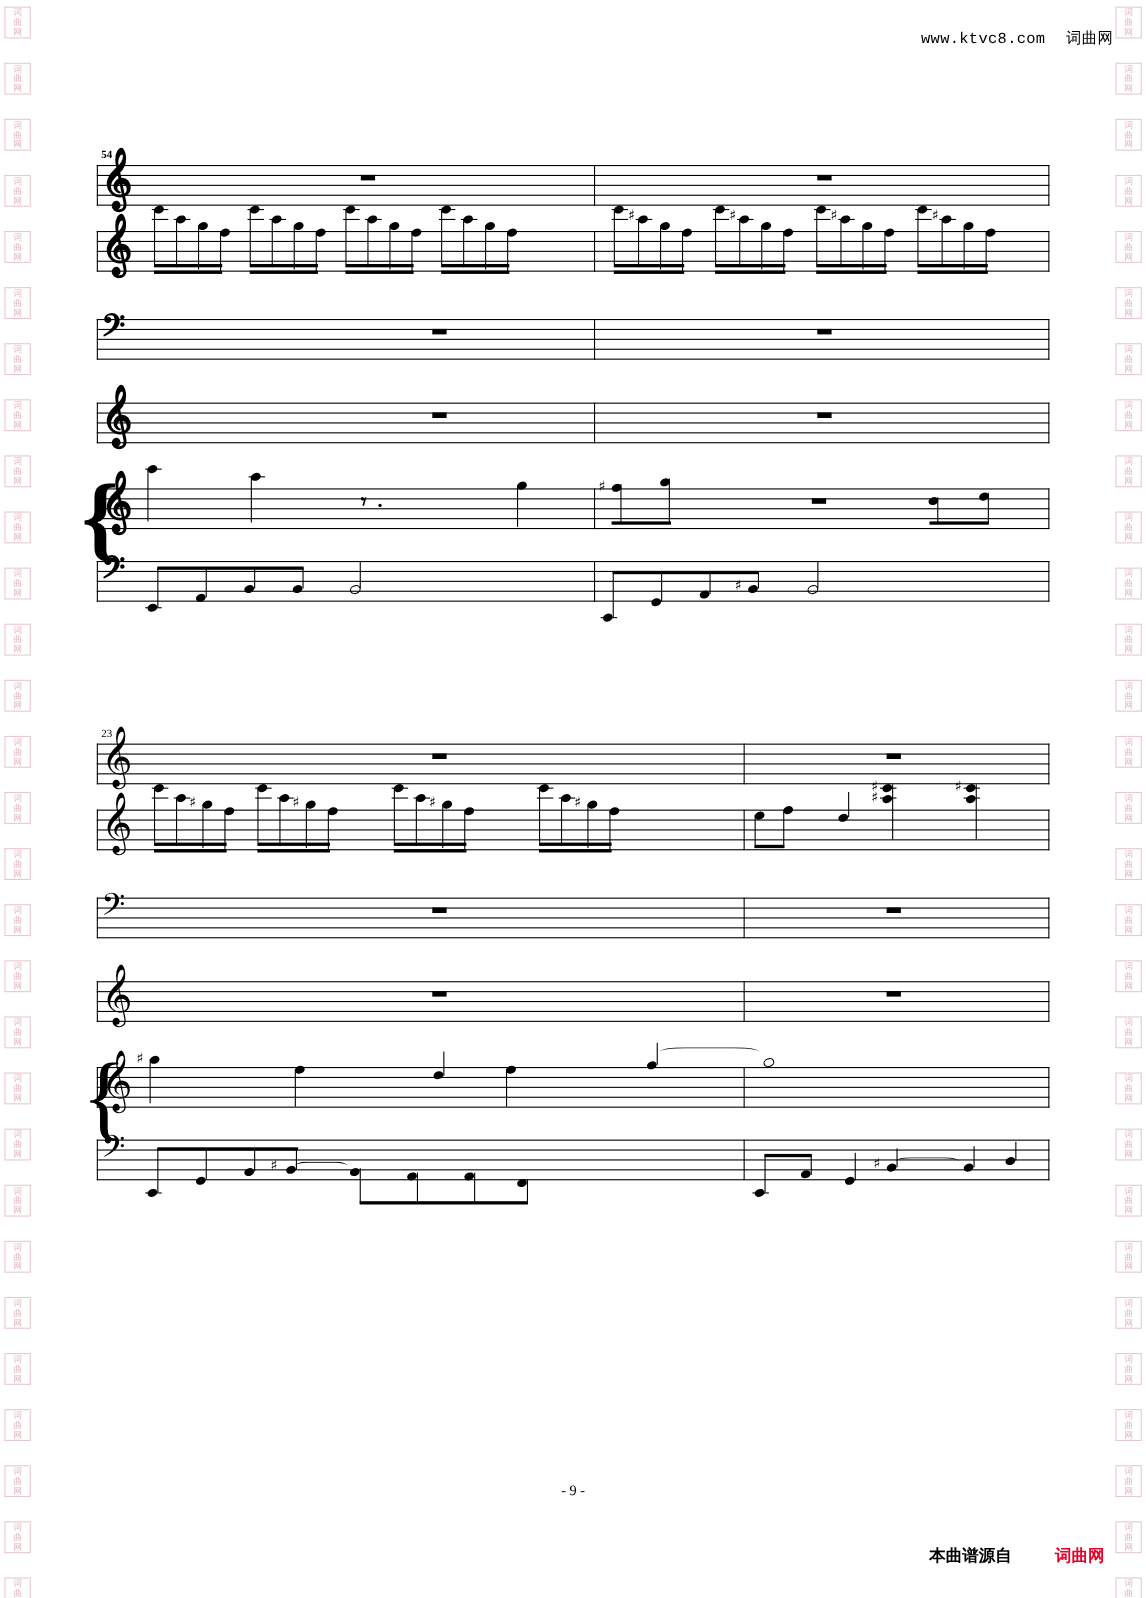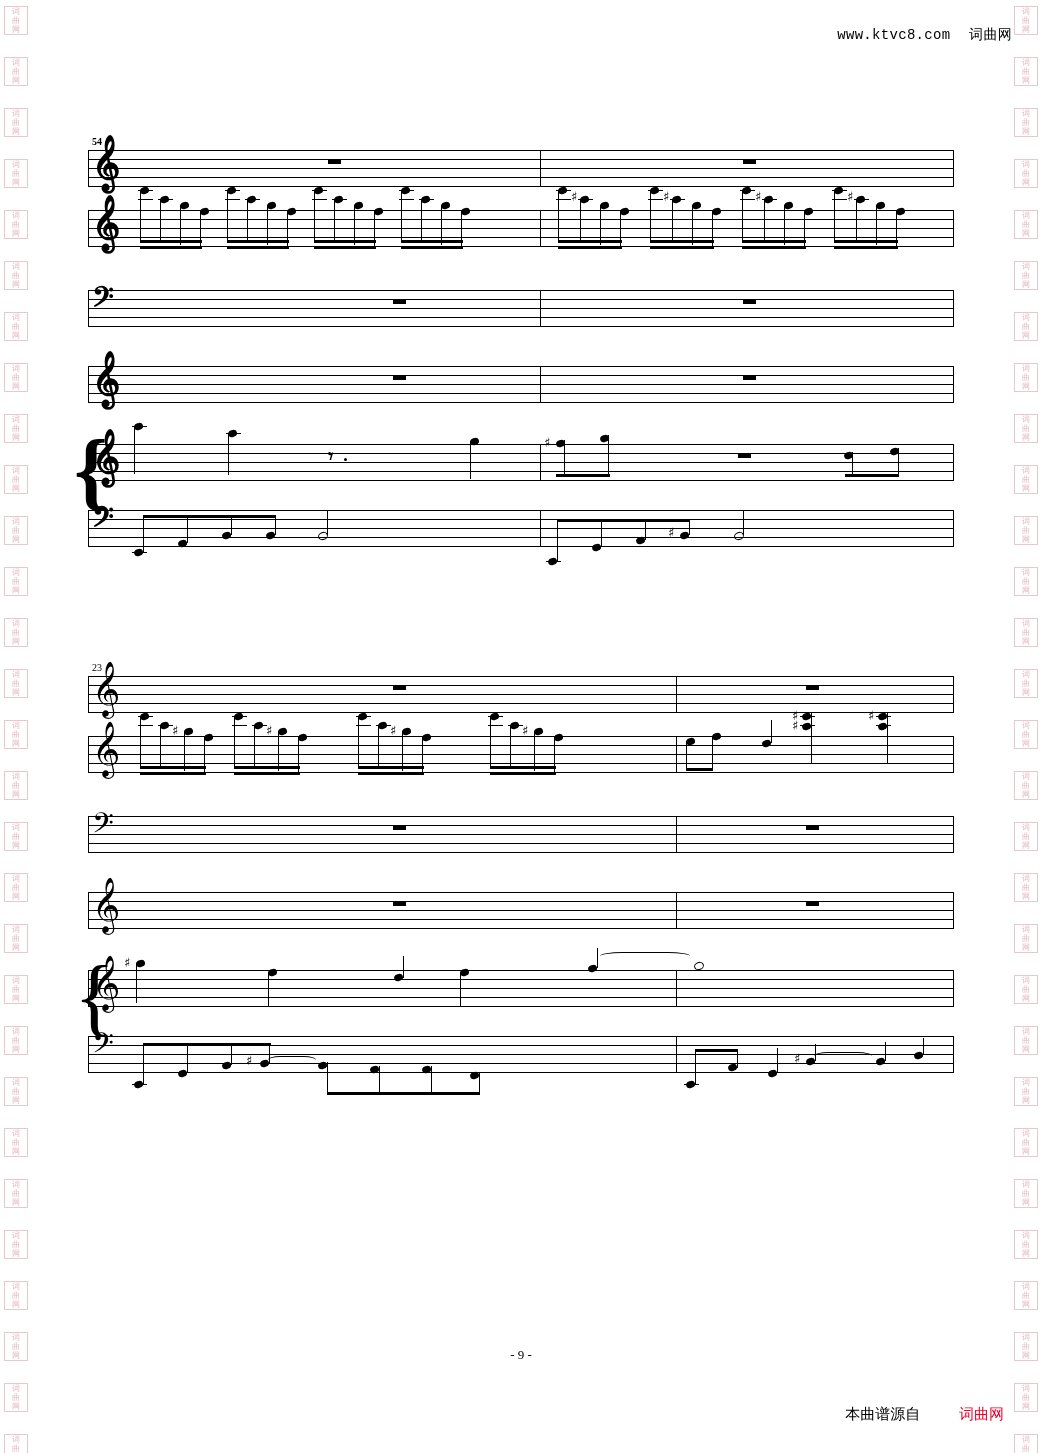--- a/index.html
+++ b/index.html
@@ -43,21 +43,21 @@
 
   
   .page-num {
     position:absolute; left:0; right:0; top:1347px;
     text-align:center; font-size:13px; color:#000;
     font-family:"Liberation Serif", serif;
   }
   .footer-note {
     position:absolute; right:38px; top:1405px;
     font-family:"DejaVu Sans", sans-serif;
-    font-size:15px; font-weight:normal; color:#000;
+    font-size:15px; font-weight:bold; color:#000;
     white-space:nowrap;
   }
   .footer-note .brand { color:#e8002a; margin-left:34px; }
 
   
   .system { position:absolute; left:88px; width:866px; }
   #system-1 { top:150px;font-weight:bold; }
   #system-2 { top:676px; }
 
   .sysnum {

